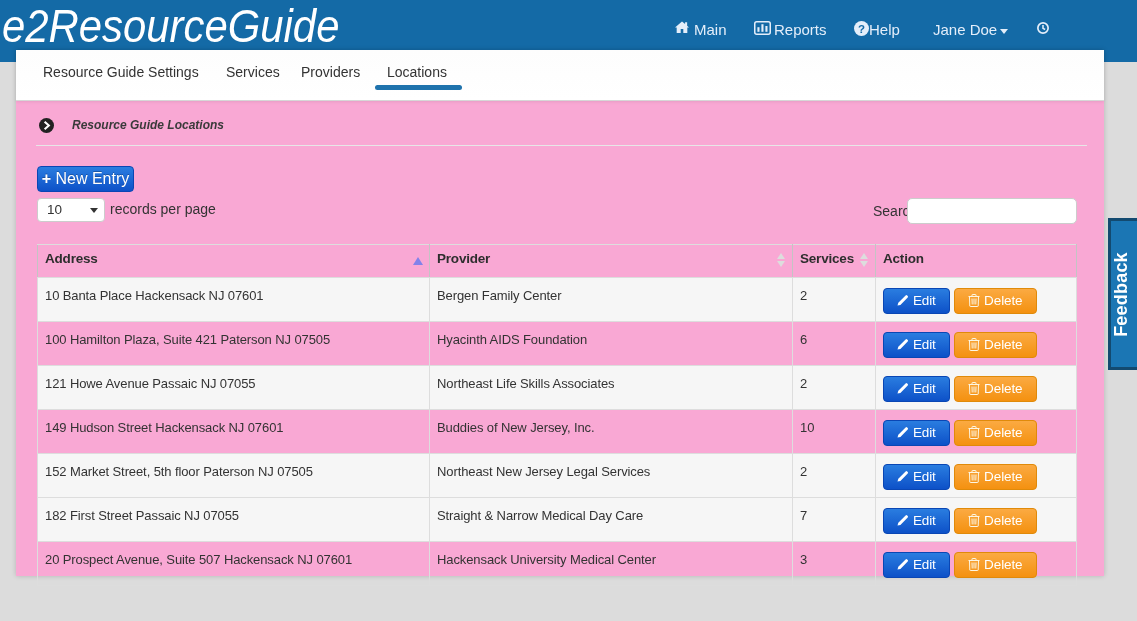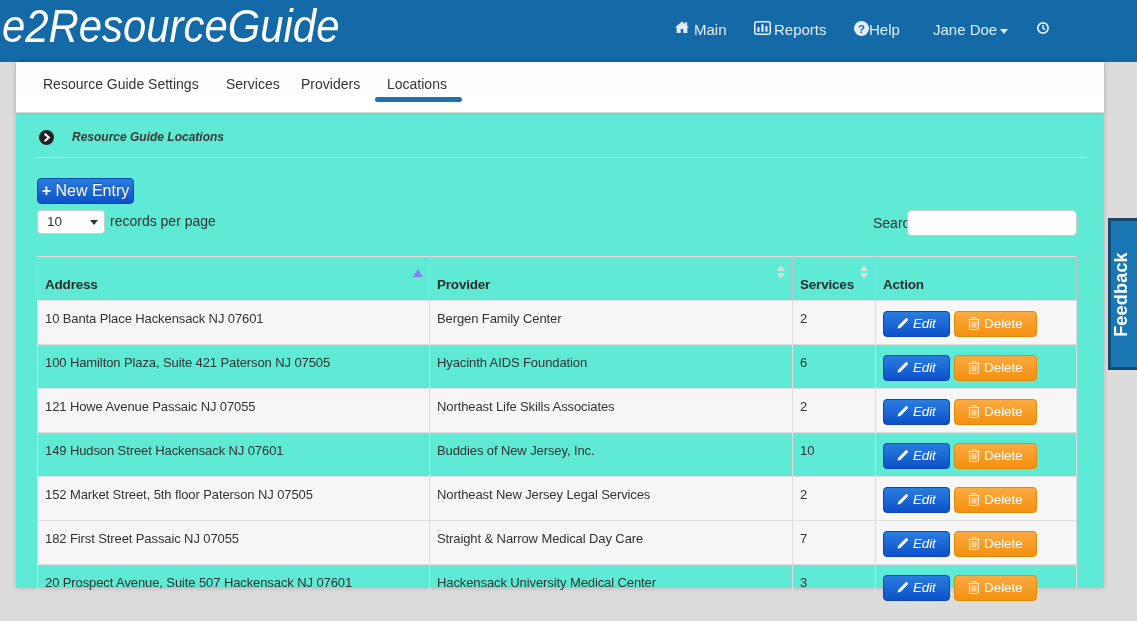--- a/index.html
+++ b/index.html
@@ -7,21 +7,21 @@
 body { background:#dcdcdc; font-family:"Liberation Sans", sans-serif; position:relative; }
 #page { position:absolute; left:0; top:0; width:1137px; height:621px; }
 
 
 #hdr { position:absolute; left:0; top:0; width:1137px; height:62px; background:#146aa6; }
 #logo { position:absolute; left:2px; top:-1px; font-size:46px; font-style:italic; color:#fff; letter-spacing:0; transform:scaleX(0.91); transform-origin:0 0; white-space:nowrap; }
 .tn { position:absolute; top:0; height:62px; line-height:59px; color:#e4eefa; font-size:15px; white-space:nowrap; }
 .tnicon { position:absolute; top:21px; }
 
 
-#shell { position:absolute; left:16px; top:62px; width:1088px; height:526px; background:#5eead4; box-shadow:0 0 5px rgba(0,0,0,0.18); }
+#shell { position:absolute; left:16px; top:50px; width:1088px; height:526px; background:#f9a8d4; box-shadow:0 0 5px rgba(0,0,0,0.18); }
 
 
 #navtabs { position:absolute; left:0; top:0; width:1088px; height:51px; background:linear-gradient(#fdfdfd,#fff); border-bottom:1px solid #d7d7d7; box-shadow:0 1px 3px rgba(0,0,0,0.08); }
 .nl { position:absolute; top:0; height:51px; line-height:45px; font-size:14px; color:#333; white-space:nowrap; }
 #underline { position:absolute; left:359px; top:35px; width:87px; height:5px; background:#1f73ad; border-radius:3px; }
 #welcome { position:absolute; top:0; height:51px; line-height:46px; right:75px; font-size:14px; color:#333; }
 
 
 #ticon { position:absolute; left:23px; top:68px; width:15px; height:15px; }
 #title { position:absolute; left:56px; top:67px; font-size:12px; font-weight:bold; font-style:italic; color:#3a3a3a; line-height:16px; }
@@ -37,33 +37,33 @@
 #selbox .a { position:absolute; right:6px; top:9px; width:0; height:0; border-left:4px solid transparent; border-right:4px solid transparent; border-top:5px solid #333; }
 #rpp { position:absolute; left:94px; top:151px; font-size:14px; color:#333; }
 
 
 #slabel { position:absolute; left:843px; top:153px; font-size:14px; color:#333;margin-left:14px; }
 #sinput { position:absolute; left:891px; top:148px; width:170px; height:26px; border:1px solid #ccc; border-radius:5px; background:#fff; }
 
 
 table { position:absolute; left:21px; top:194px; width:1039px; border-collapse:collapse; table-layout:fixed; font-size:13px; letter-spacing:-0.1px; color:#333; }
 th, td { border:1px solid #ddd; text-align:left; font-weight:normal; vertical-align:top; padding:8px 8px 8px 7px; overflow:hidden; white-space:nowrap; }
-th { font-weight:bold; font-size:13.5px; letter-spacing:-0.2px; color:#2e2e2e; position:relative; height:33px; padding-top:20px; border-left-color:#c4c4c4; border-right-color:#c4c4c4; }
+th { font-weight:bold; font-size:13.5px; letter-spacing:-0.2px; color:#2e2e2e; position:relative; height:33px; padding-top:6px; border-left-color:#c4c4c4; border-right-color:#c4c4c4; }
 td { height:43px; padding:10px 8px 7px 7px; }
 tr.odd td { background:#f6f6f6; }
 .c1 { width:392px; }
 .c2 { width:363px; }
 .c3 { width:83px; }
 .c4 { width:201px; }
 .sasc { position:absolute; right:6px; top:12px; width:0; height:0; border-left:5px solid transparent; border-right:5px solid transparent; border-bottom:8px solid #8282ea; }
 .sboth { position:absolute; right:7px; top:8px; }
 .sboth .u { display:block; width:0; height:0; border-left:4px solid transparent; border-right:4px solid transparent; border-bottom:6px solid #ddd; margin-bottom:2px; }
 .sboth .d { display:block; width:0; height:0; border-left:4px solid transparent; border-right:4px solid transparent; border-top:6px solid #ddd; }
 .abtn { display:inline-block; height:26px; border-radius:4px; color:#fff; font-size:13.5px; text-align:center; vertical-align:top; line-height:24px; }
-.edit { width:67px; background:linear-gradient(#2a7de0,#0d51c8); border:1px solid #0a46b4;font-style:italic; }
+.edit { width:67px; background:linear-gradient(#2a7de0,#0d51c8); border:1px solid #0a46b4; }
 .del { width:83px; background:linear-gradient(#fbaa42,#f49110); border:1px solid #e08a0a; margin-left:4px; }
 
 
 #feedback { position:absolute; left:1108px; top:218px; width:29px; height:152px; background:#1b76b4; border:3px solid #134a70; border-right:none; }
 #feedback span { position:absolute; left:-65px; top:63px; width:150px; text-align:center; transform:rotate(-90deg); color:#fff; font-weight:bold; font-size:18px; display:block; letter-spacing:0.2px; }
 </style>
 </head>
 <body>
 <div id="page">
   <div id="hdr">

